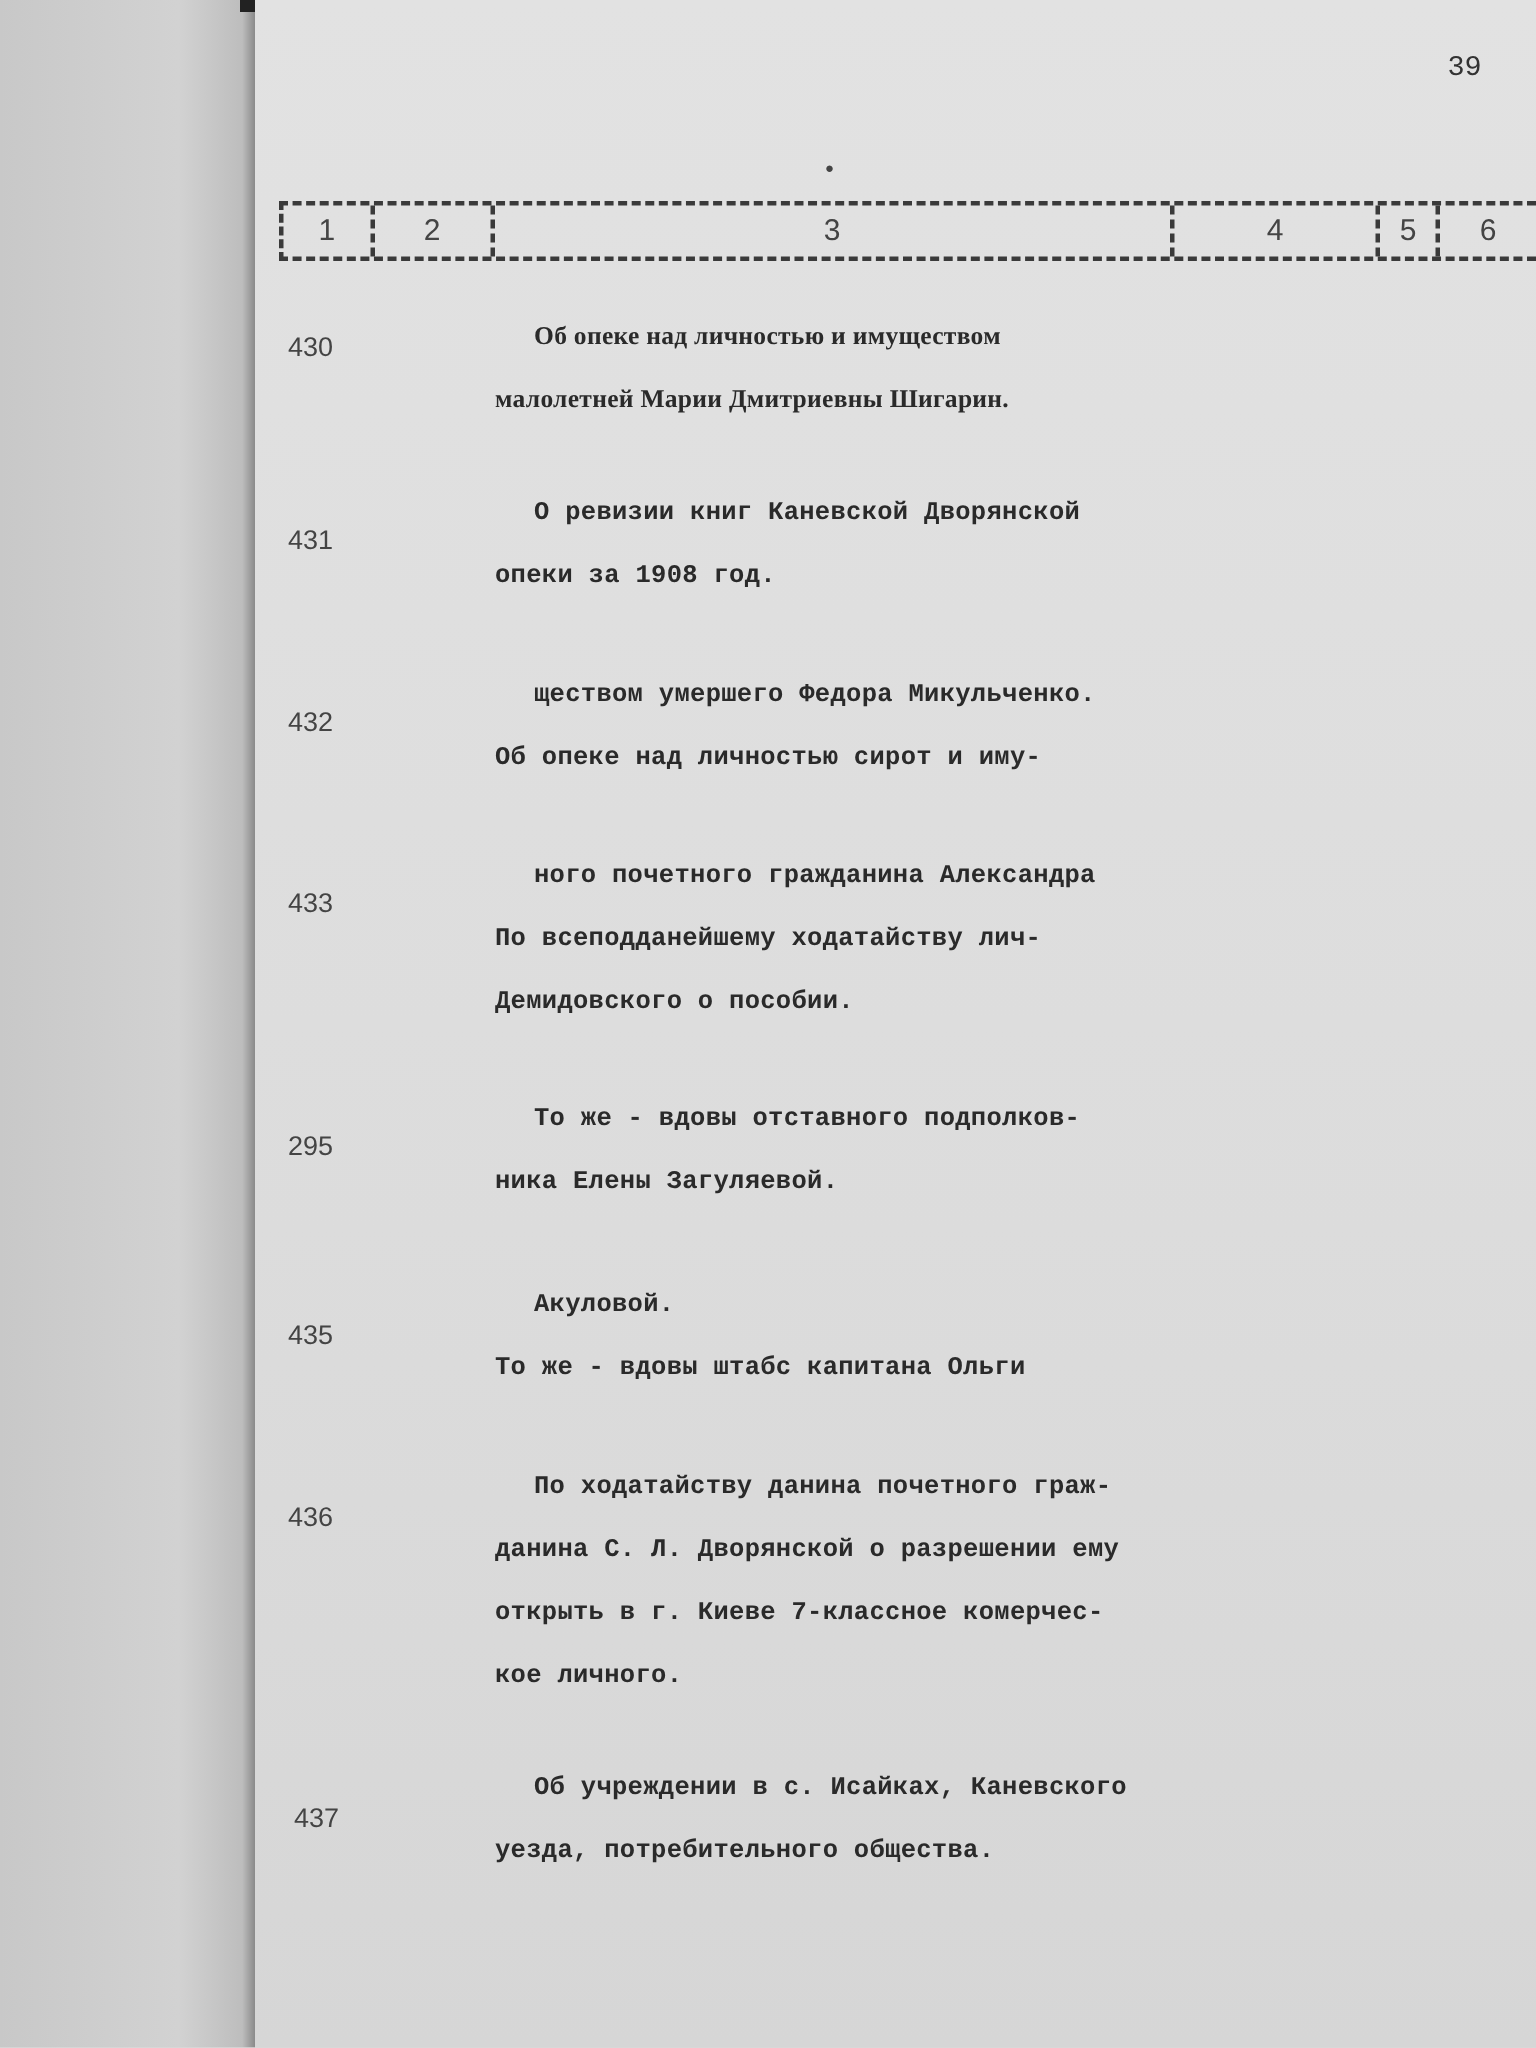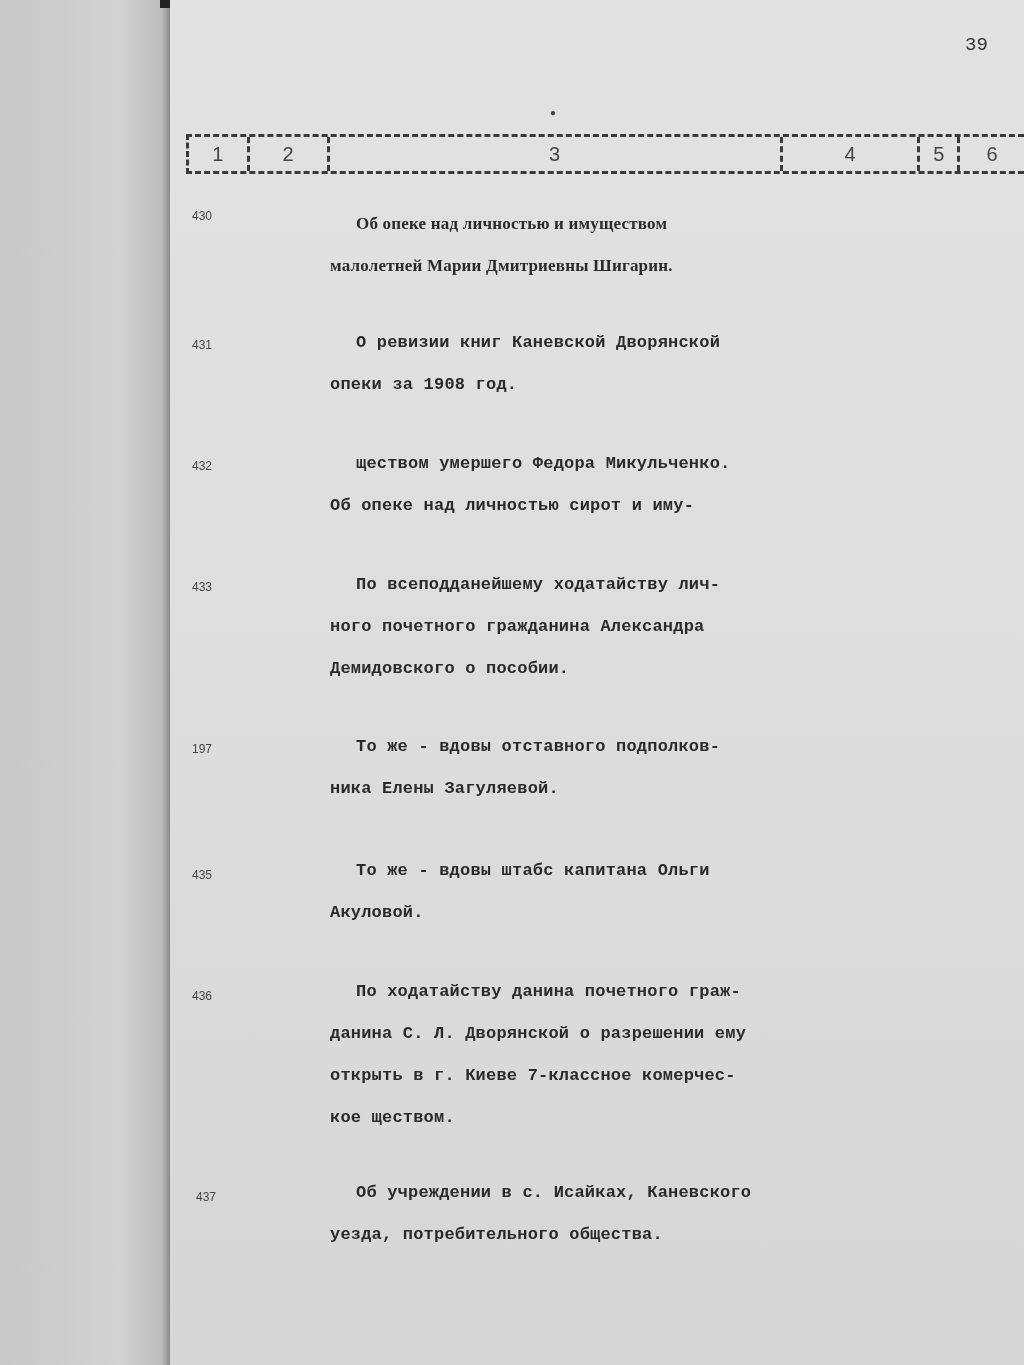--- a/index.html
+++ b/index.html
@@ -26,22 +26,22 @@
       border-top: 3px dashed #3a3a3a; border-bottom: 3px dashed #3a3a3a;
       display: flex; box-sizing: border-box;
     }
     .hcell {
       display: flex; align-items: center; justify-content: center;
       border-left: 3px dashed #3a3a3a; box-sizing: border-box;
       font-family: "Liberation Sans", sans-serif; font-size: 20px; color: #444;
     }
     .entry { position: absolute; left: 22px; width: 820px; }
     .entry-num {
-      position: absolute; left: 0; top: 4px;
-      font-family: "Liberation Sans", sans-serif; font-size: 12px; color: #444;
+      position: absolute; left: 0; top: 16px;
+      font-family: "Liberation Sans", sans-serif; font-size: 18px; color: #444;
     }
     .entry-text {
       position: absolute; left: 138px; width: 470px;
       font-size: 17px; font-weight: bold; color: #2a2a2a; line-height: 42px;
       letter-spacing: 0.2px;
     }
     .entry-text .line { display: block; white-space: nowrap; }
     .entry-text .line:first-child { padding-left: 26px; }
   </style>
 </head>
@@ -83,49 +83,49 @@
     <div class="entry-num">432</div>
     <div class="entry-text" style="top:-12px;">
       <span class="line">ществом умершего Федора Микульченко.</span>
       <span class="line">Об опеке над личностью сирот и иму-</span>
     </div>
   </div>
 
   <div class="entry" style="top:576px;">
     <div class="entry-num">433</div>
     <div class="entry-text" style="top:-12px;">
+      <span class="line">ного почетного гражданина Александра</span>
       <span class="line">По всеподданейшему ходатайству лич-</span>
-      <span class="line">ного почетного гражданина Александра</span>
       <span class="line">Демидовского о пособии.</span>
     </div>
   </div>
 
   <div class="entry" style="top:738px;">
-    <div class="entry-num">197</div>
+    <div class="entry-num">295</div>
     <div class="entry-text" style="top:-12px;">
       <span class="line">То же - вдовы отставного подполков-</span>
       <span class="line">ника Елены Загуляевой.</span>
     </div>
   </div>
 
   <div class="entry" style="top:864px;">
     <div class="entry-num">435</div>
     <div class="entry-text" style="top:-14px;">
+      <span class="line">Акуловой.</span>
       <span class="line">То же - вдовы штабс капитана Ольги</span>
-      <span class="line">Акуловой.</span>
     </div>
   </div>
 
   <div class="entry" style="top:985px;">
     <div class="entry-num">436</div>
     <div class="entry-text" style="top:-14px;width:500px;">
       <span class="line">По ходатайству данина почетного граж-</span>
       <span class="line">данина С. Л. Дворянской о разрешении ему</span>
       <span class="line">открыть в г. Киеве 7-классное комерчес-</span>
-      <span class="line">кое ществом.</span>
+      <span class="line">кое личного.</span>
     </div>
   </div>
 
   <div class="entry" style="top:1186px;">
     <div class="entry-num" style="left:4px;text-align:right;">437</div>
     <div class="entry-text" style="top:-14px;width:500px;">
       <span class="line">Об учреждении в с. Исайках, Каневского</span>
       <span class="line">уезда, потребительного общества.</span>
     </div>
   </div>

